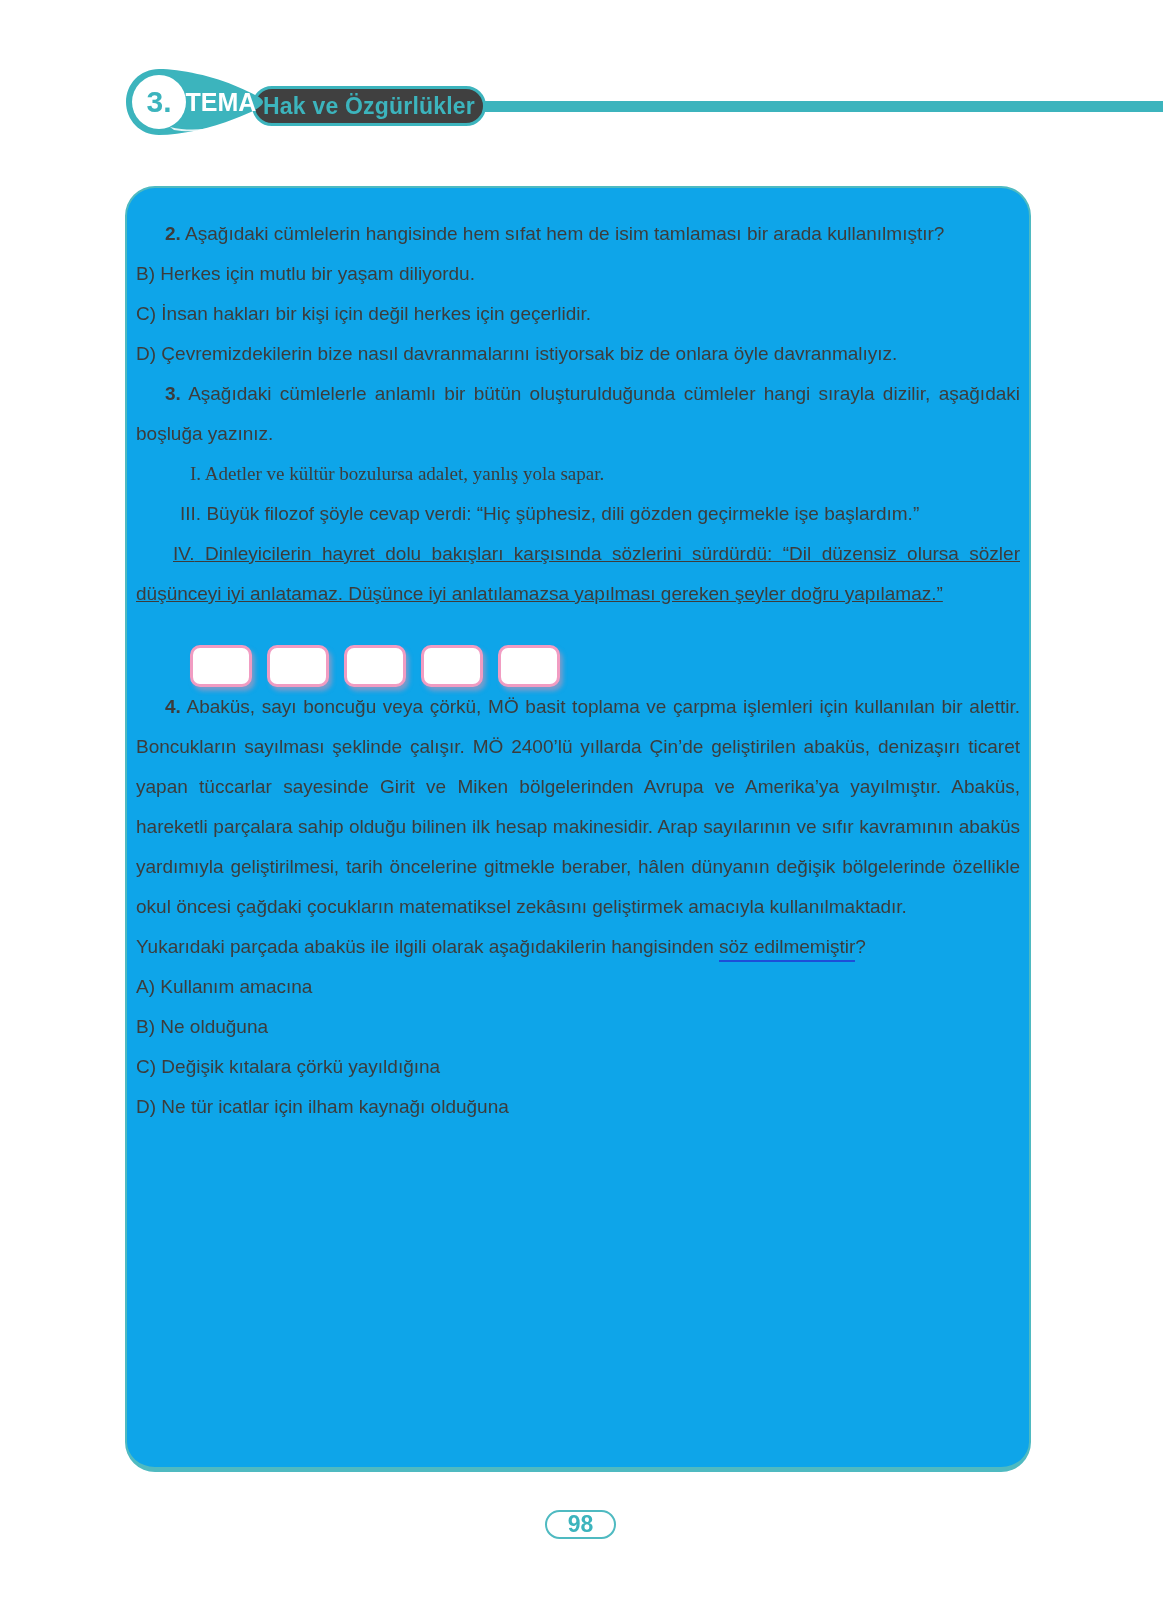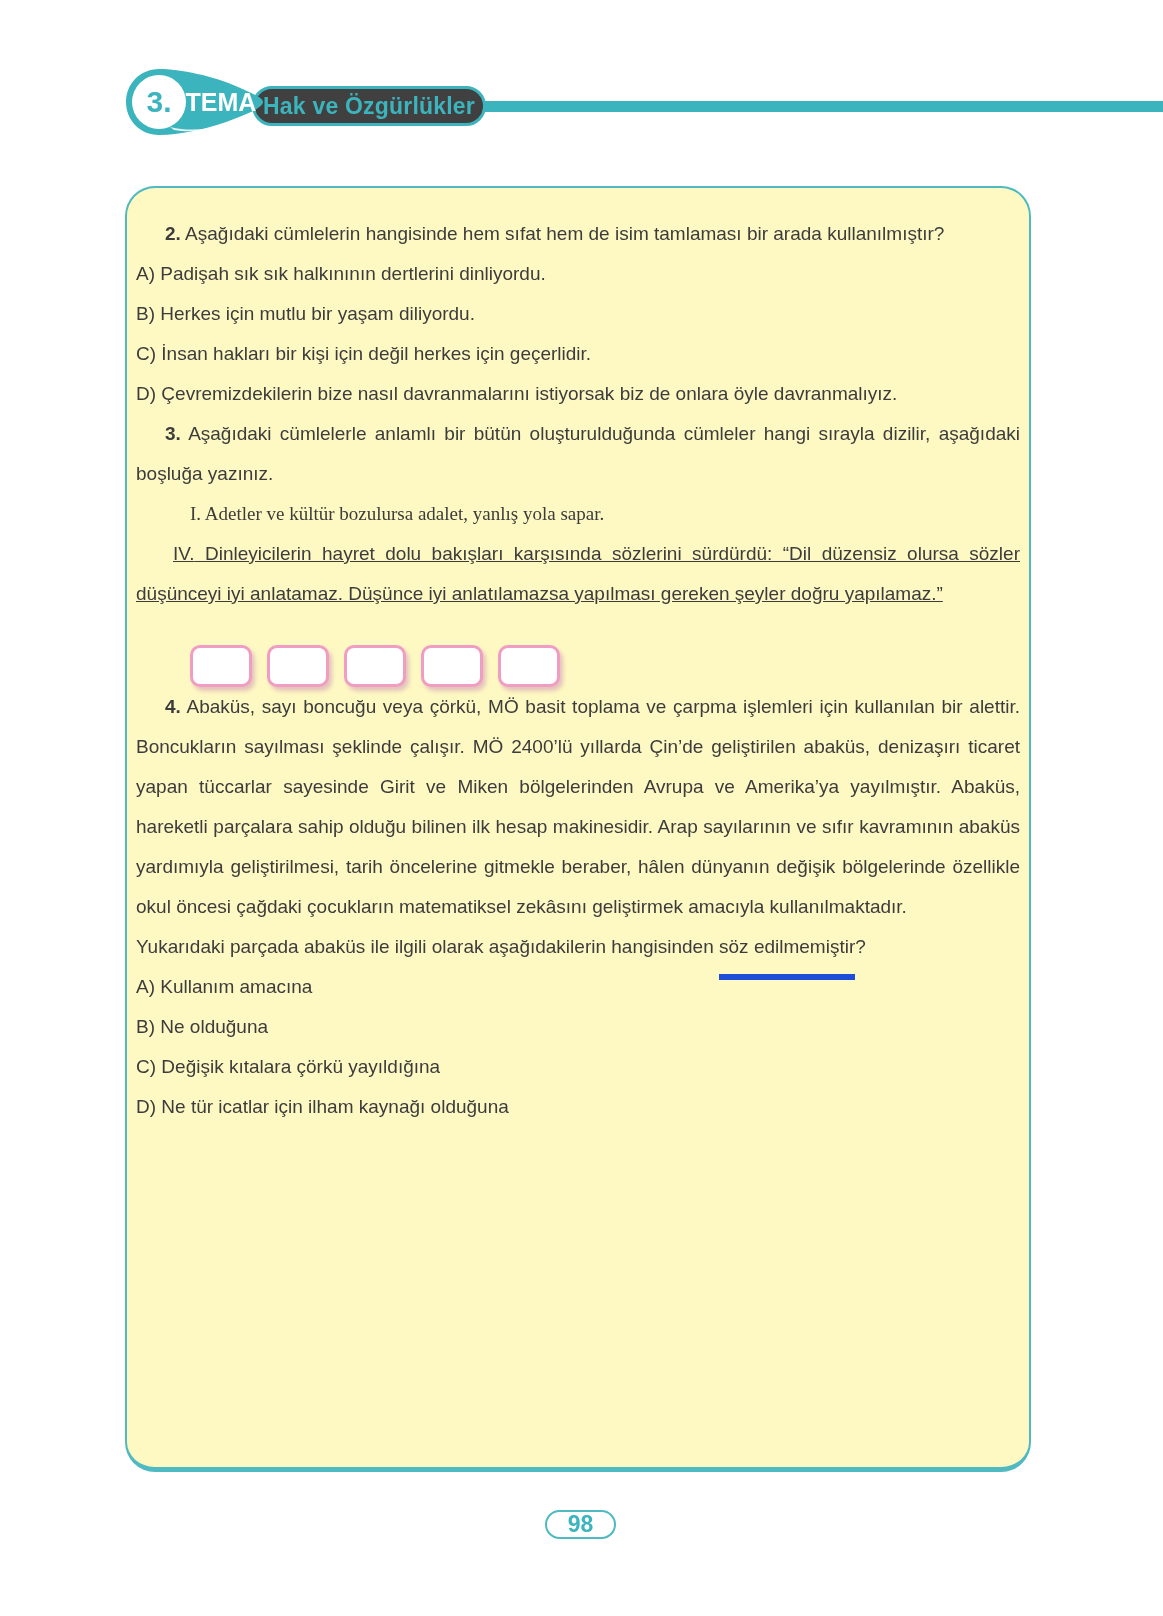--- a/index.html
+++ b/index.html
@@ -20,42 +20,42 @@
     z-index:2;
   }
   .hdr-pill span{
     color:#3cb4bd;font-weight:bold;font-size:23px;letter-spacing:.2px;white-space:nowrap;
   }
   .hdr-blob{position:absolute;left:124px;top:67px;z-index:3;}
   
   .qbox{
     position:absolute;left:125px;top:186px;width:906px;height:1286px;
     box-sizing:border-box;border:2px solid #4fbac1;border-bottom-width:5px;
-    border-radius:30px;padding:26px 9px 0 9px;background:#fef9c3;
+    border-radius:30px;padding:26px 9px 0 9px;background:#0ea5e9;
   }
   .qbox p{margin:0;font-size:19px;line-height:40px;}
   .stem{text-indent:29px;text-align:justify;}
   .qnum{font-weight:bold;}
   .option{margin-left:51px;}
   .roman{text-align:justify;}
   .r1{text-indent:54px;font-family:Liberation Serif, serif;}
   .r2{text-indent:47px;}
   .r3{text-indent:44px;}
   .r4{text-indent:37px;text-decoration:underline;}
   .r5{text-indent:50px;}
   .mt30{margin-top:30px;}
   .mt33{margin-top:33px;}
   .mt8{margin-top:8px;}
   .answer-row{margin:31px 0 0 54px;display:flex;gap:15px;}
   .answer-box{
     width:62px;height:42px;background:#fff;border:3px solid #f19cc2;
     border-radius:10px;box-sizing:border-box;
     box-shadow:3px 4px 4px rgba(205,150,180,0.55);
   }
-  .ul{border-bottom:6px solid #1d4ed8;padding-bottom:17px;}
+  .ul{border-bottom:2px solid #1d4ed8;padding-bottom:3px;}
   
   .page-pill{
     position:absolute;left:545px;top:1510px;width:71px;height:29px;
     box-sizing:border-box;border:2px solid #4fbac1;border-radius:15px;
     display:flex;align-items:center;justify-content:center;
     color:#3cb4bd;font-weight:bold;font-size:23px;
   }
 </style>
 </head>
 <body>
@@ -74,28 +74,28 @@
     <path d="M46,60 C72,66 97,61 117,50 C98,62 72,67 50,63 Z" fill="#ffffff" opacity="0.85"></path>
     <circle cx="35" cy="35" r="27" fill="#ffffff"></circle>
     <text x="35" y="45" text-anchor="middle" font-size="30" font-weight="bold" fill="#3cb4bd" font-family="Liberation Sans, sans-serif">3.</text>
     <text x="97" y="44" text-anchor="middle" font-size="25" font-weight="bold" fill="#ffffff" font-family="Liberation Sans, sans-serif">TEMA</text>
   </svg>
 </div>
 
 <div class="qbox">
 
   <p class="stem"><span class="qnum">2.</span> <span>Aşağıdaki cümlelerin hangisinde hem sıfat hem de isim tamlaması bir arada kullanılmıştır?</span></p>
-  <p class="option"><span>A)</span> <span>Padişah sık sık halkınının dertlerini dinliyordu.</span></p>
   <p class="option"><span>B)</span> <span>Herkes için mutlu bir yaşam diliyordu.</span></p>
   <p class="option"><span>C)</span> <span>İnsan hakları bir kişi için değil herkes için geçerlidir.</span></p>
   <p class="option"><span>D)</span> <span>Çevremizdekilerin bize nasıl davranmalarını istiyorsak biz de onlara öyle davranmalıyız.</span></p>
 
   <p class="stem mt30"><span class="qnum">3.</span> <span>Aşağıdaki cümlelerle anlamlı bir bütün oluşturulduğunda cümleler hangi sırayla dizilir, aşağıdaki boşluğa yazınız.</span></p>
 
   <p class="roman r1"><span>I.</span> <span>Adetler ve kültür bozulursa adalet, yanlış yola sapar.</span></p>
+  <p class="roman r3"><span>III.</span> <span>Büyük filozof şöyle cevap verdi: “Hiç şüphesiz, dili gözden geçirmekle işe başlardım.”</span></p>
   <p class="roman r4"><span>IV.</span> <span>Dinleyicilerin hayret dolu bakışları karşısında sözlerini sürdürdü: “Dil düzensiz olursa sözler düşünceyi iyi anlatamaz. Düşünce iyi anlatılamazsa yapılması gereken şeyler doğru yapılamaz.”</span></p>
 
   <div class="answer-row">
     <div class="answer-box"></div>
     <div class="answer-box"></div>
     <div class="answer-box"></div>
     <div class="answer-box"></div>
     <div class="answer-box"></div>
   </div>
 

